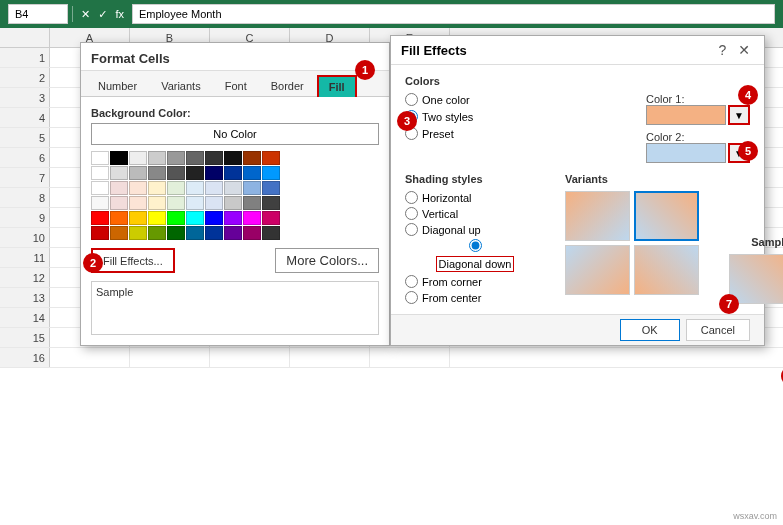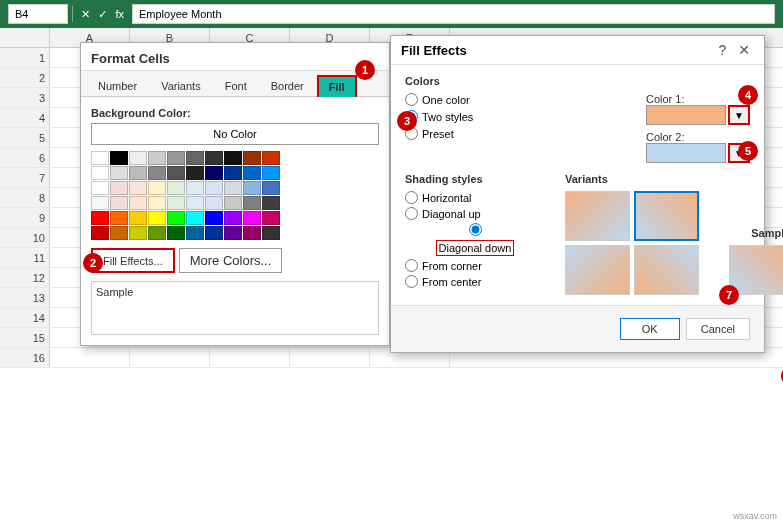--- a/index.html
+++ b/index.html
@@ -221,22 +221,23 @@
 
     .color-swatch {
       width: 18px;
       height: 14px;
       border: 1px solid rgba(0,0,0,0.2);
       cursor: pointer;
     }
 
     .fill-buttons {
       display: flex;
-      gap: 4px;
+      gap: 19px;
       margin-bottom: 8px;
+      justify-content: space-between;
     }
 
     .fill-btn {
       padding: 4px 10px;
       font-size: 11px;
       border: 2px solid #cc0000;
       background: #fff;
       cursor: pointer;
       color: #333;
     }
@@ -461,21 +462,21 @@
       width: 65px;
       height: 50px;
       border: 1px solid #ccc;
       background: linear-gradient(225deg, #f4b183, #bdd7ee);
     }
 
     .fe-dialog-buttons {
       display: flex;
       justify-content: flex-end;
       gap: 6px;
-      padding: 12px 14px;
+      padding: 4px 14px;
       border-top: 1px solid #ddd;
       background: #f5f5f5;
     }
 
     .fe-ok-btn {
       padding: 4px 20px;
       font-size: 11px;
       background: #fff;
       border: 1px solid #0078d4;
       cursor: pointer;
@@ -808,20 +809,24 @@
       <div class="badge" style="position:absolute; left:-8px; top:18px;">3</div>
     </div>
 
     <div class="shading-variants-row">
       <div class="shading-section">
         <div class="fe-section">Shading styles</div>
         <div class="shading-options">
           <label class="radio-option">
             <input type="radio" name="shading" style="">
             <span>Horizontal</span>
+          </label>
+          <label class="radio-option">
+            <input type="radio" name="shading" style="">
+            <span>Vertical</span>
           </label>
           <label class="radio-option">
             <input type="radio" name="shading" style="">
             <span>Diagonal up</span>
           </label>
           <label class="radio-option" style="position:relative;flex-direction:column;">
             <input type="radio" name="shading" checked="" style="">
             <span style="border:1px solid #cc0000; padding:1px 2px;">Diagonal down</span>
           </label>
           <label class="radio-option">

